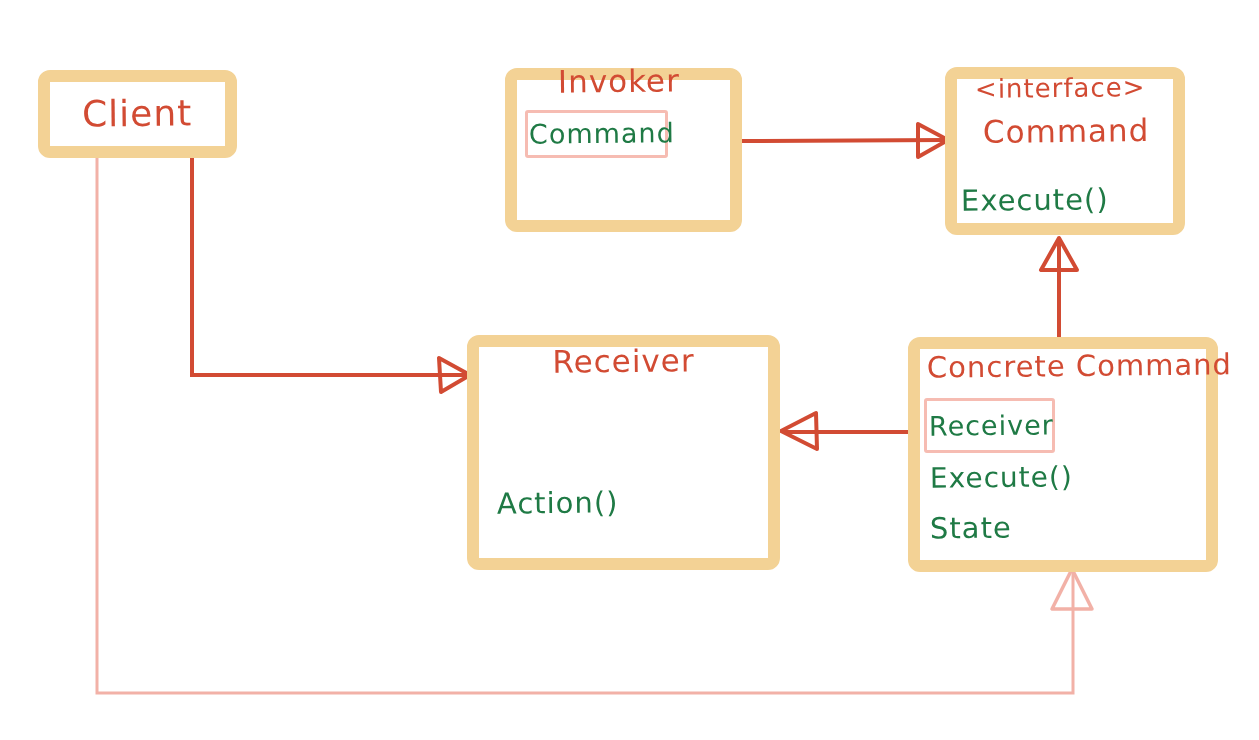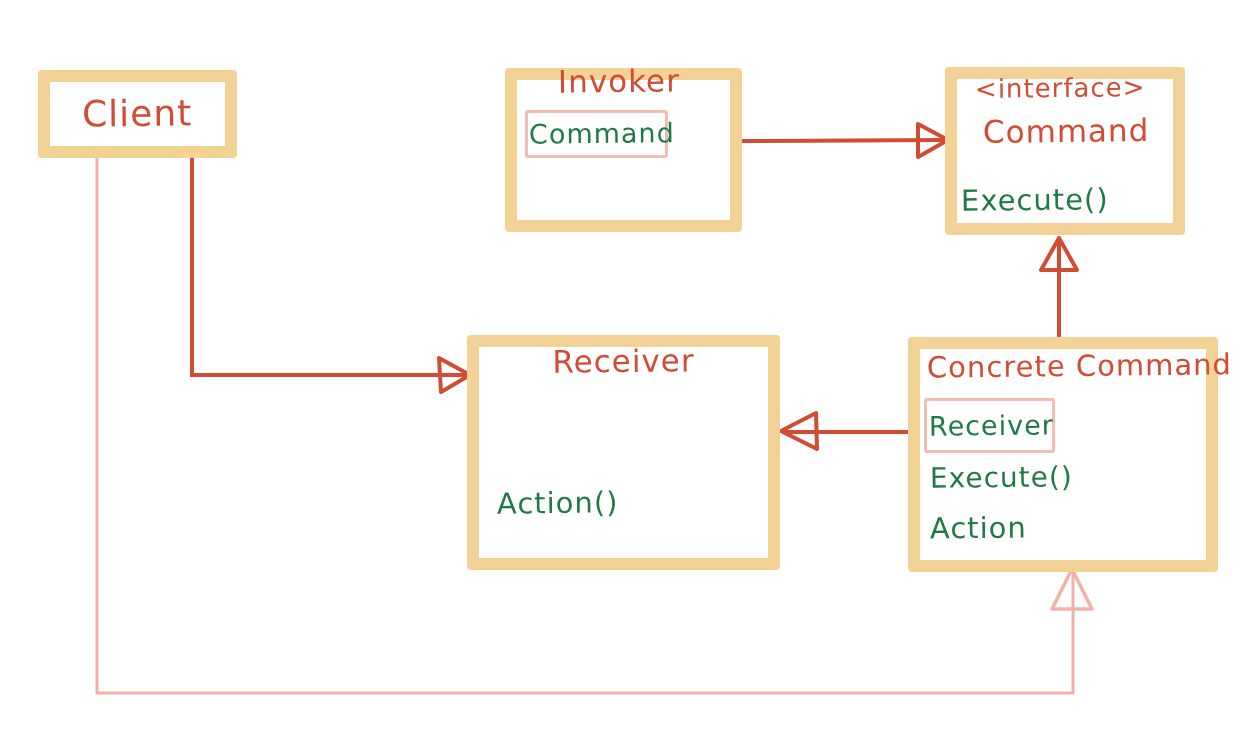--- a/index.html
+++ b/index.html
@@ -15,21 +15,21 @@
     background: #ffffff;
   }
   .edges-layer {
     position: absolute; left: 0; top: 0;
     width: 1259px; height: 740px;
     pointer-events: none;
   }
   .node {
     position: absolute;
     border: 12px solid #F3D295;
-    border-radius: 4px;
+    border-radius: 12px;
     background: #ffffff;
     box-sizing: border-box;
   }
   .hand {
     position: absolute;
     white-space: nowrap;
     letter-spacing: 1px;
     transform: rotate(-0.6deg);
     line-height: 1.1;
   }
@@ -107,15 +107,15 @@
   <div class="node" style="left:467px; top:335px; width:313px; height:235px;"></div>
   <div class="hand red-text centered-title" style="left:467px; top:344px; width:313px; font-size:31px;">Receiver</div>
   <div class="hand green-text" style="left:497px; top:488px; font-size:29px;">Action()</div>
 
   <div class="node" style="left:908px; top:337px; width:310px; height:235px;"></div>
   <div class="hand red-text" style="left:927px; top:351px; font-size:29px;">Concrete Command</div>
   <div class="field-box" style="left:924px; top:398px; width:131px; height:55px;">
     <span class="hand green-text" style="position:static; font-size:27px; padding-left:2px;">Receiver</span>
   </div>
   <div class="hand green-text" style="left:930px; top:463px; font-size:28px;">Execute()</div>
-  <div class="hand green-text" style="left:930px; top:513px; font-size:29px;">Action</div>
+  <div class="hand green-text" style="left:930px; top:513px; font-size:29px;">State</div>
 
 </div>
 
 </body></html>

